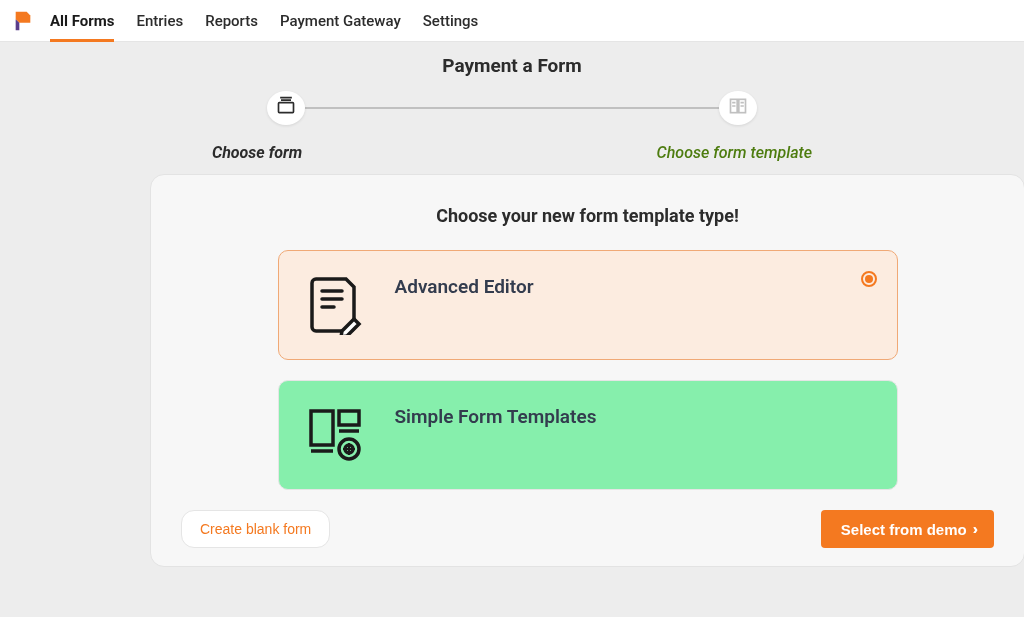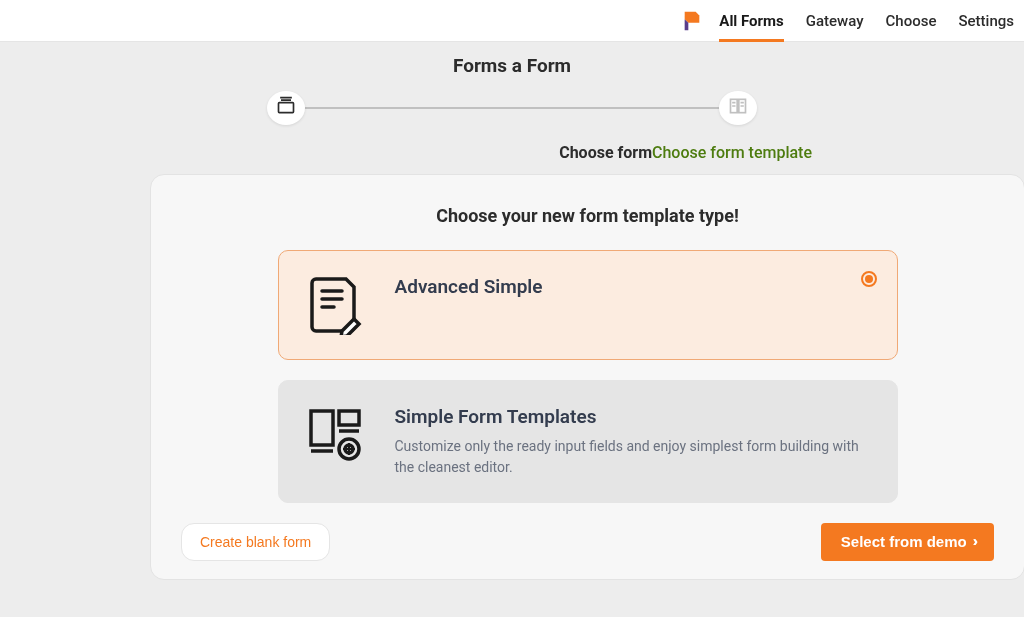--- a/index.html
+++ b/index.html
@@ -10,21 +10,20 @@
       height: 617px;
       overflow: hidden;
     }
     .header {
       background: #fff;
       display: flex;
       align-items: center;
       padding: 0 10px;
       height: 42px;
       border-bottom: 1px solid #e5e5e5;
-      justify-content: flex-end;
     }
     .logo {
       width: 22px;
       height: 22px;
       margin-right: 16px;
       margin-left: 2px;
     }
     .nav {
       display: flex;
       gap: 22px;
@@ -89,22 +88,23 @@
       align-items: center;
       justify-content: center;
       box-shadow: 0 1px 3px rgba(0,0,0,0.1);
     }
     .step-circle.left { left: 0; }
     .step-circle.right { right: 0; }
     .step-labels {
       width: 620px;
       margin: 0 auto 12px;
       display: flex;
-      justify-content: flex-end;
+      justify-content: space-between;
       padding: 0 10px;
+      font-style: italic;
     }
     .step-label {
       font-size: 16px;
       font-weight: 700;
       color: #2c2c2c;
     }
     .step-label.inactive {
       color: #4d7c0f;
       font-weight: 500;
     }
@@ -119,21 +119,21 @@
     .panel-title {
       text-align: center;
       font-size: 18px;
       font-weight: 700;
       color: #2c2c2c;
       margin-bottom: 24px;
     }
     .option-card {
       width: 620px;
       margin: 0 auto 20px;
-      background: #e5e5e5;
+      background: #86efac;
       border: 1px solid #e5e5e5;
       border-radius: 10px;
       padding: 24px 28px;
       display: flex;
       gap: 32px;
       position: relative;
       cursor: pointer;
     }
     .option-card.selected {
       background: #fcece0;
@@ -196,21 +196,21 @@
     .btn-primary {
       background: #f47920;
       border: none;
       color: #fff;
       font-size: 15px;
       font-weight: 600;
       padding: 10px 20px;
       border-radius: 4px;
       cursor: pointer;
       display: flex;
-      align-items: flex-start;
+      align-items: center;
       gap: 6px;
     }
     .chevrons {
       display: inline-block;
       font-size: 14px;
       letter-spacing: -4px;
     }
   </style>
 </head>
 <body>
@@ -220,33 +220,36 @@
     <svg viewBox="0 0 24 24" width="22" height="22">
       <path d="M4 2 L16 2 L20 6 L20 14 L8 14 L4 10 Z" fill="#f47920"></path>
       <path d="M4 2 L4 22 L8 22 L8 14 L4 10 Z" fill="#5a3d8a"></path>
     </svg>
   </div>
   <nav class="nav">
     <div class="nav-item active">
         <span>All Forms</span>
       </div>
     <div class="nav-item">
-        <span>Gateway</span>
+        <span>Entries</span>
       </div>
     <div class="nav-item">
-        <span>Choose</span>
+        <span>Reports</span>
+      </div>
+    <div class="nav-item">
+        <span>Payment Gateway</span>
       </div>
     <div class="nav-item">
         <span>Settings</span>
       </div>
   </nav>
 </div>
 
 <div class="content">
-  <h1 class="page-title">Forms a Form</h1>
+  <h1 class="page-title">Payment a Form</h1>
 
   <div class="stepper">
     <div class="stepper-line"></div>
     <div class="step-circle left">
       <span>
         <svg width="20" height="20" viewBox="0 0 24 24" fill="none" stroke="#2c2c2c" stroke-width="2">
           <rect x="3" y="8" width="18" height="12" rx="1"></rect>
           <path d="M6 5 h12 M5 2 h14"></path>
         </svg>
       </span>
@@ -272,39 +275,38 @@
 
     <div class="option-card selected">
       <div class="option-icon">
         <svg width="54" height="60" viewBox="0 0 54 60" fill="none" stroke="#1a1a1a" stroke-width="3.5" stroke-linecap="round">
           <path d="M8 4 h30 l8 8 v40 a4 4 0 0 1 -4 4 h-34 a4 4 0 0 1 -4 -4 v-44 a4 4 0 0 1 4 -4 z"></path>
           <path d="M14 16 h20 M14 24 h20 M14 32 h12"></path>
           <path d="M34 56 l12 -12 l5 5 l-12 12 l-6 1 z" fill="#fff"></path>
         </svg>
       </div>
       <div class="option-body">
-        <div class="option-title">Advanced Simple</div>
+        <div class="option-title">Advanced Editor</div>
       </div>
       <div class="radio-indicator"></div>
     </div>
 
     <div class="option-card">
       <div class="option-icon">
         <svg width="56" height="56" viewBox="0 0 56 56" fill="none" stroke="#1a1a1a" stroke-width="3.5">
           <rect x="4" y="4" width="22" height="34"></rect>
           <rect x="32" y="4" width="20" height="14"></rect>
           <path d="M4 44 h22 M32 24 h20"></path>
           <circle cx="42" cy="42" r="10"></circle>
           <path d="M42 36 v12 M36 42 h12" stroke-width="2"></path>
           <circle cx="42" cy="42" r="4" fill="none"></circle>
         </svg>
       </div>
       <div class="option-body">
         <div class="option-title">Simple Form Templates</div>
-        <div class="option-desc">Customize only the ready input fields and enjoy simplest form building with the cleanest editor.</div>
       </div>
     </div>
 
     <div class="actions">
       <button class="btn-outline">
         <span>Create blank form</span>
       </button>
       <button class="btn-primary">
         <span>Select from demo</span>
         <span class="chevrons">››</span>

